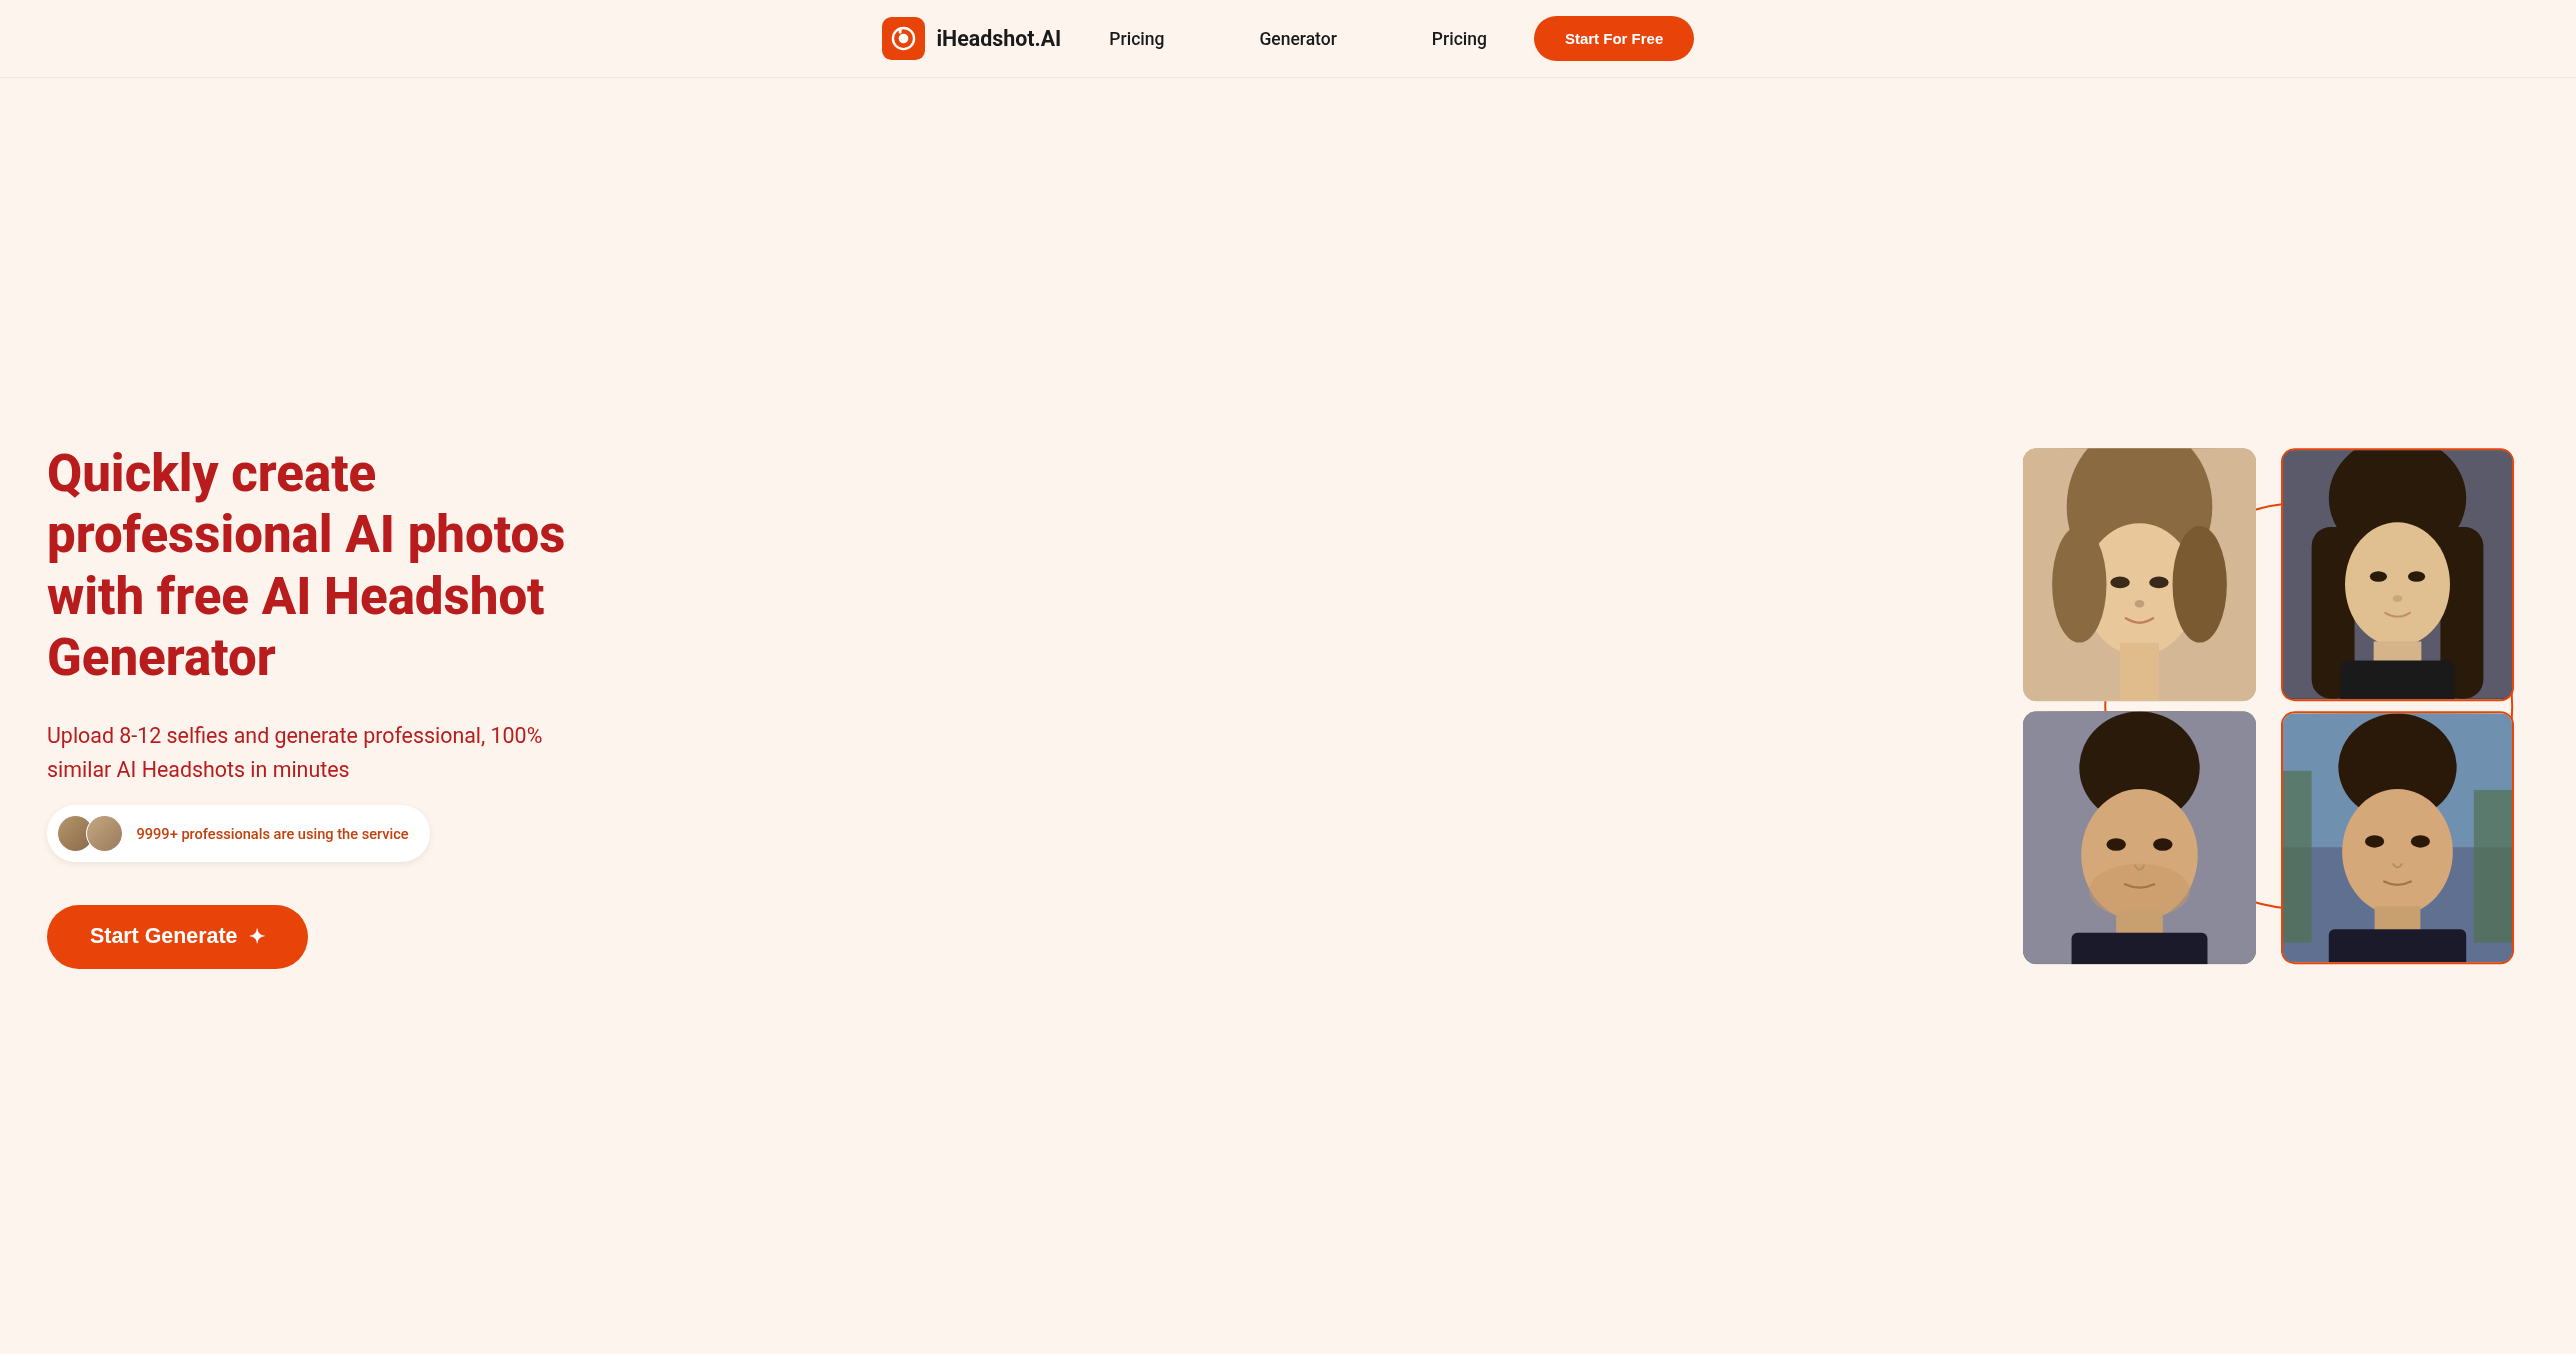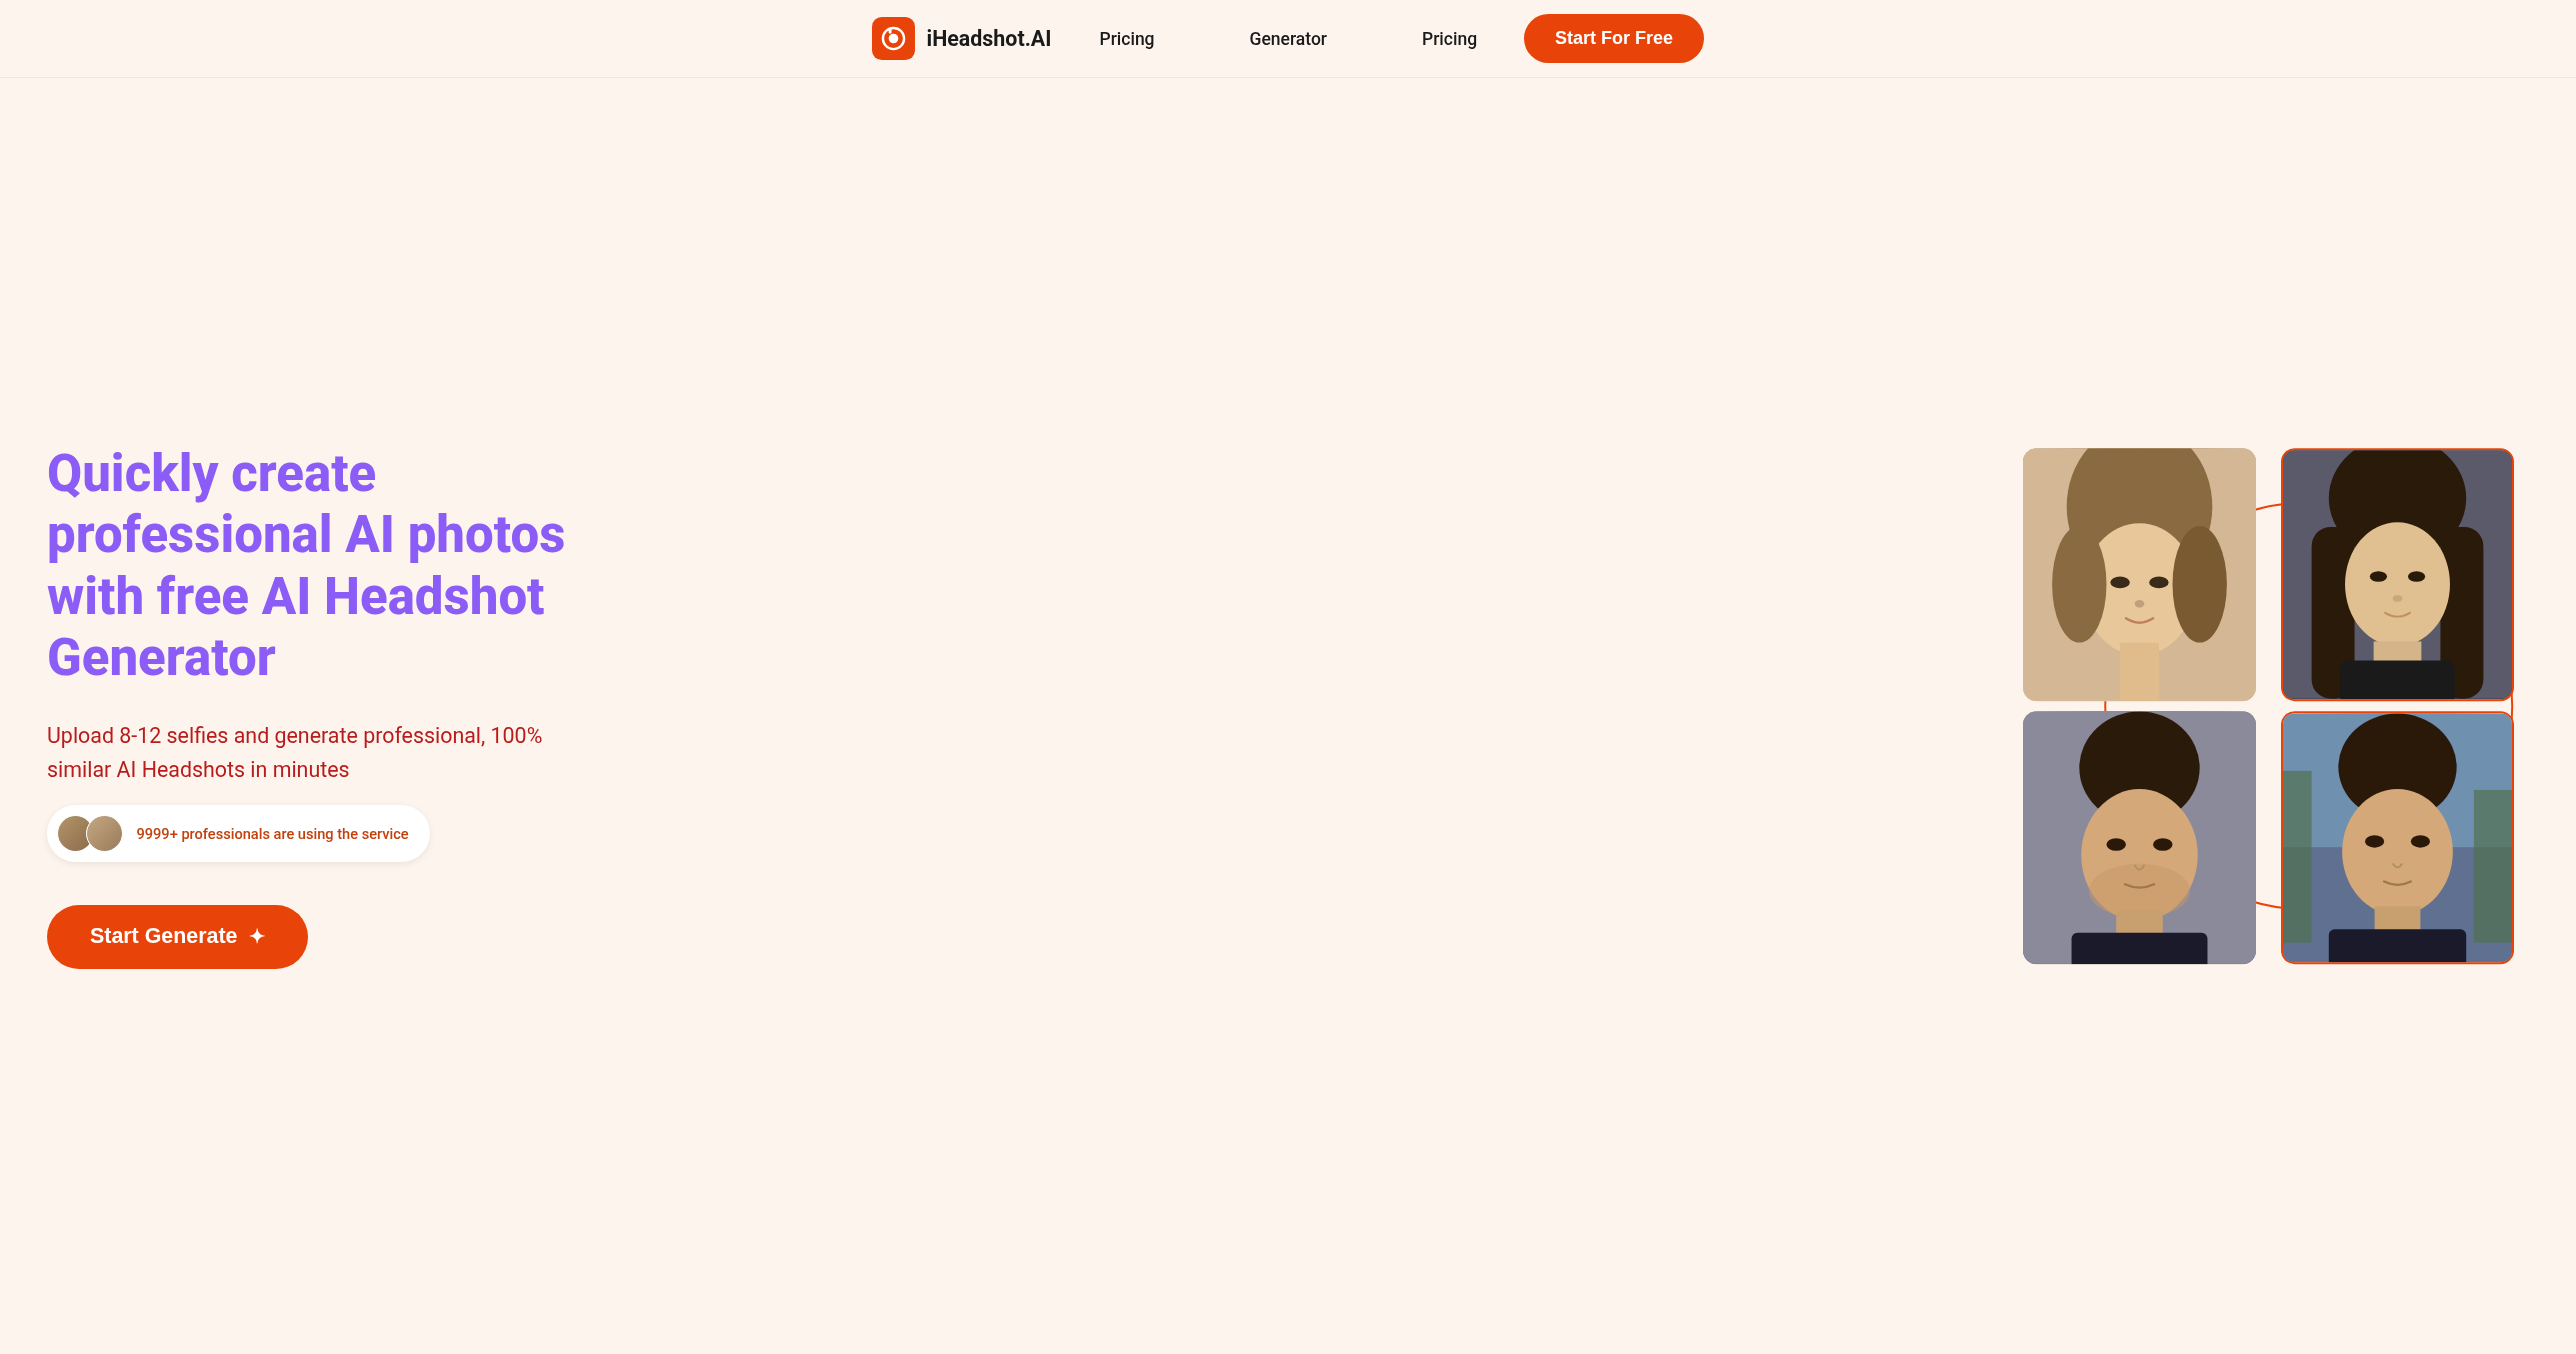--- a/index.html
+++ b/index.html
@@ -64,21 +64,21 @@
       cursor: pointer;
       margin-left: 48px;
     }
 
     .nav-cta {
       background-color: #e8440a;
       color: white;
       border: none;
       border-radius: 49px;
       padding: 13.6px 31px;
-      font-size: 18px;
+      font-size: 15px;
       font-weight: 600;
       cursor: pointer;
       white-space: nowrap;
     }
 
     
     .hero {
       display: flex;
       align-items: center;
       justify-content: space-between;
@@ -89,21 +89,21 @@
 
     .hero-left {
       flex: 1;
       max-width: 584px;
       padding-right: 39px;
     }
 
     .hero-title {
       font-size: 51px;
       font-weight: 800;
-      color: #8b5cf6;
+      color: #b91c1c;
       line-height: 1.2;
       margin-bottom: 31px;
     }
 
     .hero-subtitle {
       font-size: 21.4px;
       font-weight: 400;
       color: #b91c1c;
       line-height: 1.6;
       margin-bottom: 18px;

